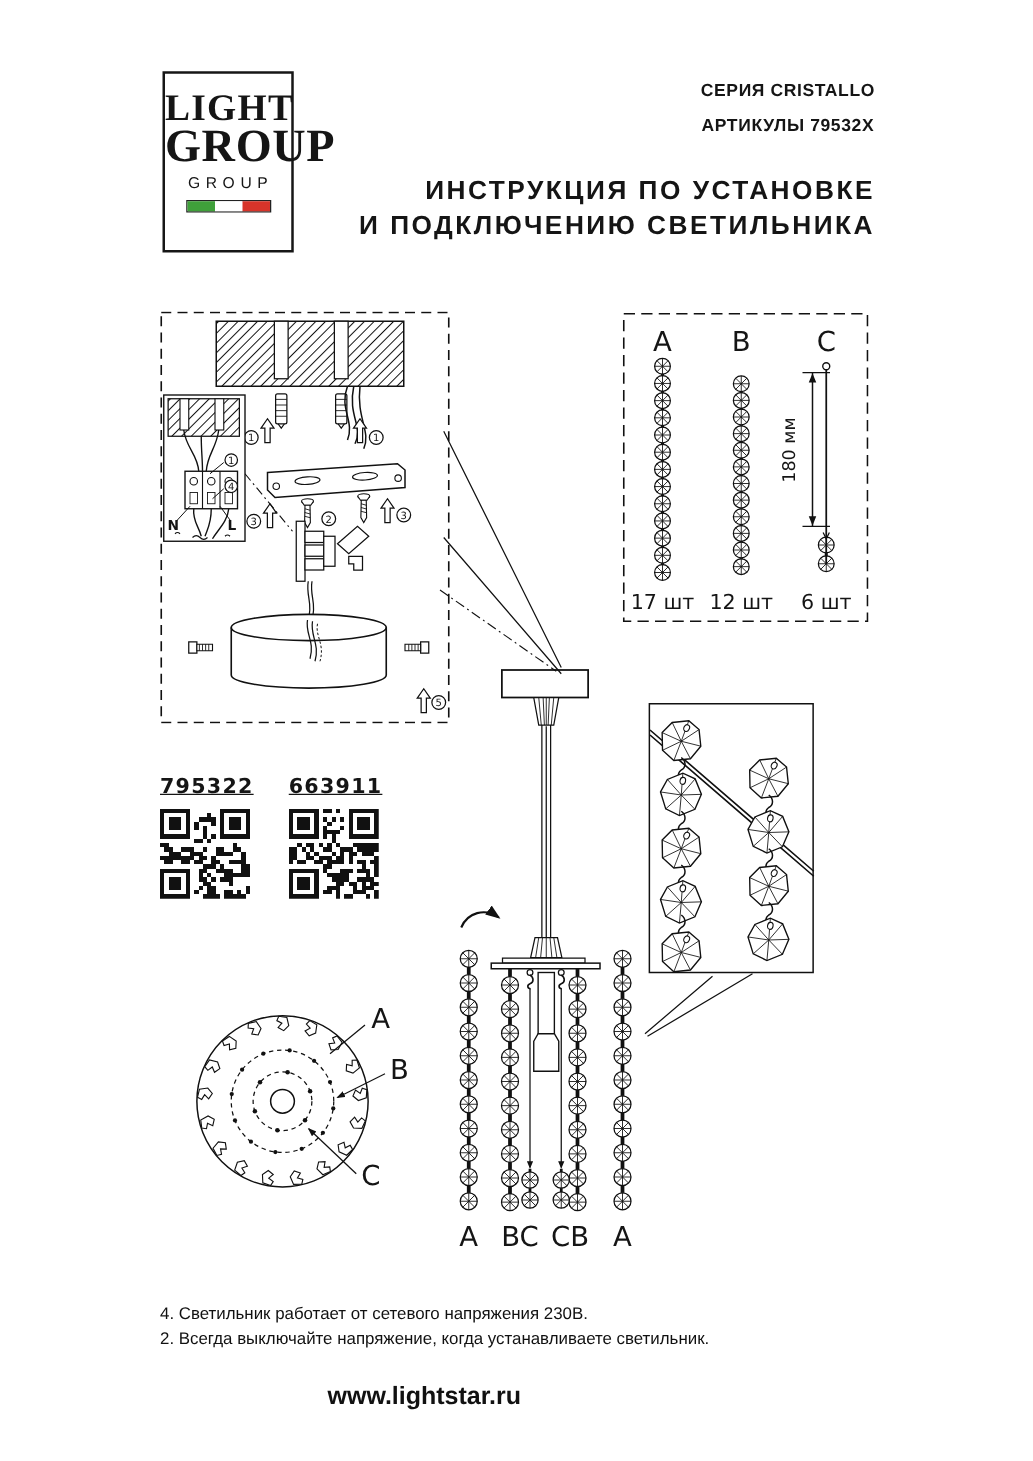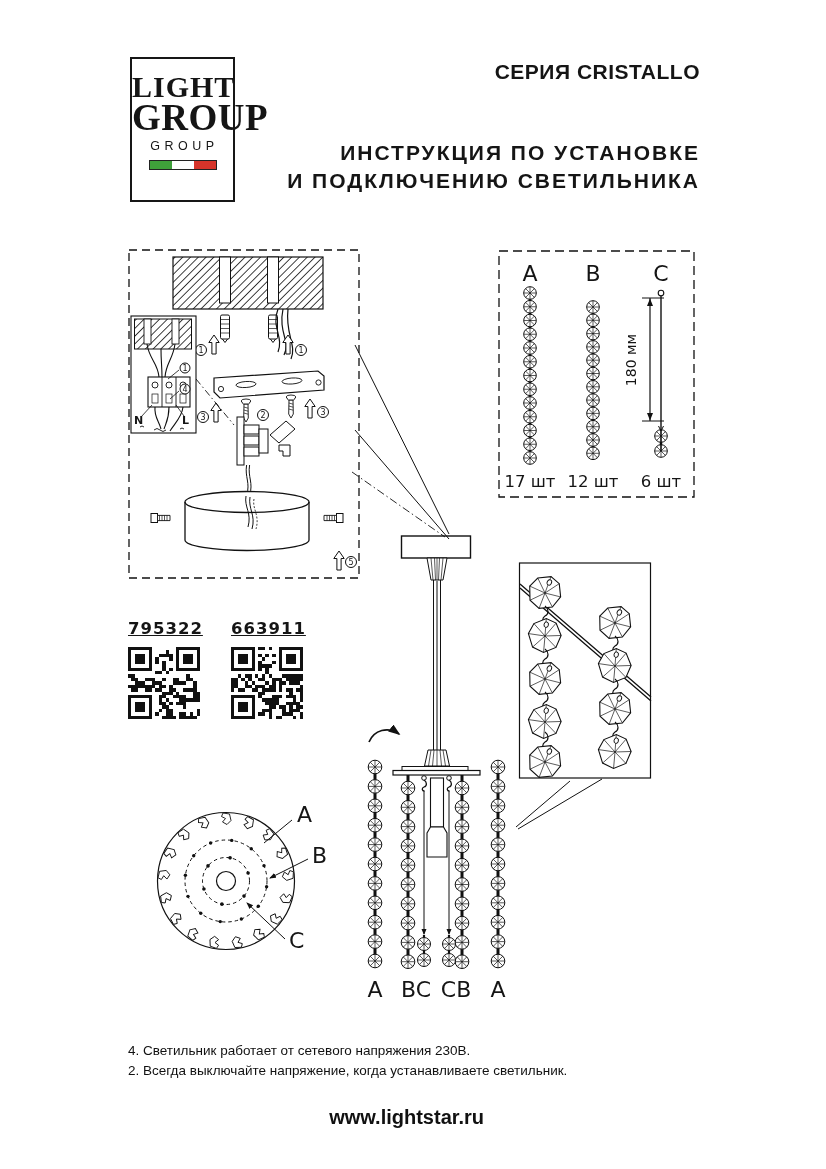--- a/index.html
+++ b/index.html
@@ -9,28 +9,28 @@
   svg{display:block;}
   svg text{fill:#151515;}
   
   .logo{left:130px;top:57px;width:101px;height:127px;border:2.5px solid #161616;text-align:center;padding-top:14px;}
   .logo-l1{font-family:"Liberation Serif",serif;font-weight:700;font-size:30px;line-height:28px;letter-spacing:1px;}
   .logo-l2{font-family:"Liberation Serif",serif;font-weight:700;font-size:37px;line-height:33px;letter-spacing:0.5px;}
   .logo-l3{font-size:12.5px;letter-spacing:4.5px;margin-top:5px;text-indent:4px;}
   .flag{display:flex;width:66px;height:8px;margin:7px auto 0;border:1.2px solid #222;}
   .flag div{flex:1;}
   
-  .hdr-top{right:126px;top:58px;text-align:center;font-weight:700;font-size:21px;line-height:28px;letter-spacing:0.5px;}
+  .hdr-top{right:126px;top:58px;text-align:center;font-weight:700;font-size:14px;line-height:28px;letter-spacing:0.5px;}
   .hdr-main{right:126px;top:139px;text-align:right;font-weight:700;font-size:21px;line-height:28px;letter-spacing:2px;margin-left:32px;}
   
   .qr{width:74px;text-align:center;text-decoration:underline;}
   .qr-label{font-family:"DejaVu Sans",sans-serif;font-weight:700;font-size:16.5px;letter-spacing:1px;margin-bottom:9px;}
   
   .notes{left:128px;top:1041px;font-size:13.5px;line-height:19.5px;color:#111;}
-  .footer{left:262px;top:1106px;width:222px;text-align:right;font-weight:700;font-size:20px;color:#111;}
+  .footer{left:262px;top:1106px;width:222px;text-align:left;font-weight:700;font-size:20px;color:#111;}
   .dl{font-family:"DejaVu Sans",sans-serif;font-size:22px;}
   .cnum{font-family:"DejaVu Sans",sans-serif;font-size:8px;text-anchor:middle;}
   .cn{fill:#fff;stroke:#111;stroke-width:1;}
 </style>
 </head>
 <body>
 
 <div id="page">
 
   <div class="abs logo">
@@ -39,20 +39,21 @@
     <div class="logo-l3">GROUP</div>
     <div class="flag">
       <div id="flag-g" style="background: rgb(63, 160, 58);"></div>
       <div id="flag-w" style="background: rgb(255, 255, 255);"></div>
       <div id="flag-r" style="background: rgb(215, 52, 42);"></div>
     </div>
   </div>
 
   <div class="abs hdr-top">
     <div>СЕРИЯ CRISTALLO</div>
+    <div>АРТИКУЛЫ 79532X</div>
   </div>
   <div class="abs hdr-main">
     <div>ИНСТРУКЦИЯ ПО УСТАНОВКЕ</div>
     <div>И ПОДКЛЮЧЕНИЮ СВЕТИЛЬНИКА</div>
   </div>
 
   <svg class="abs" style="left:128px;top:249px" width="232" height="330" viewBox="0 0 232 330">
     <defs>
       <pattern id="ht" width="5.5" height="5.5" patternUnits="userSpaceOnUse" patternTransform="rotate(45)">
         <line x1="0" y1="0" x2="0" y2="5.5" stroke="#111" stroke-width="1.6"></line>

